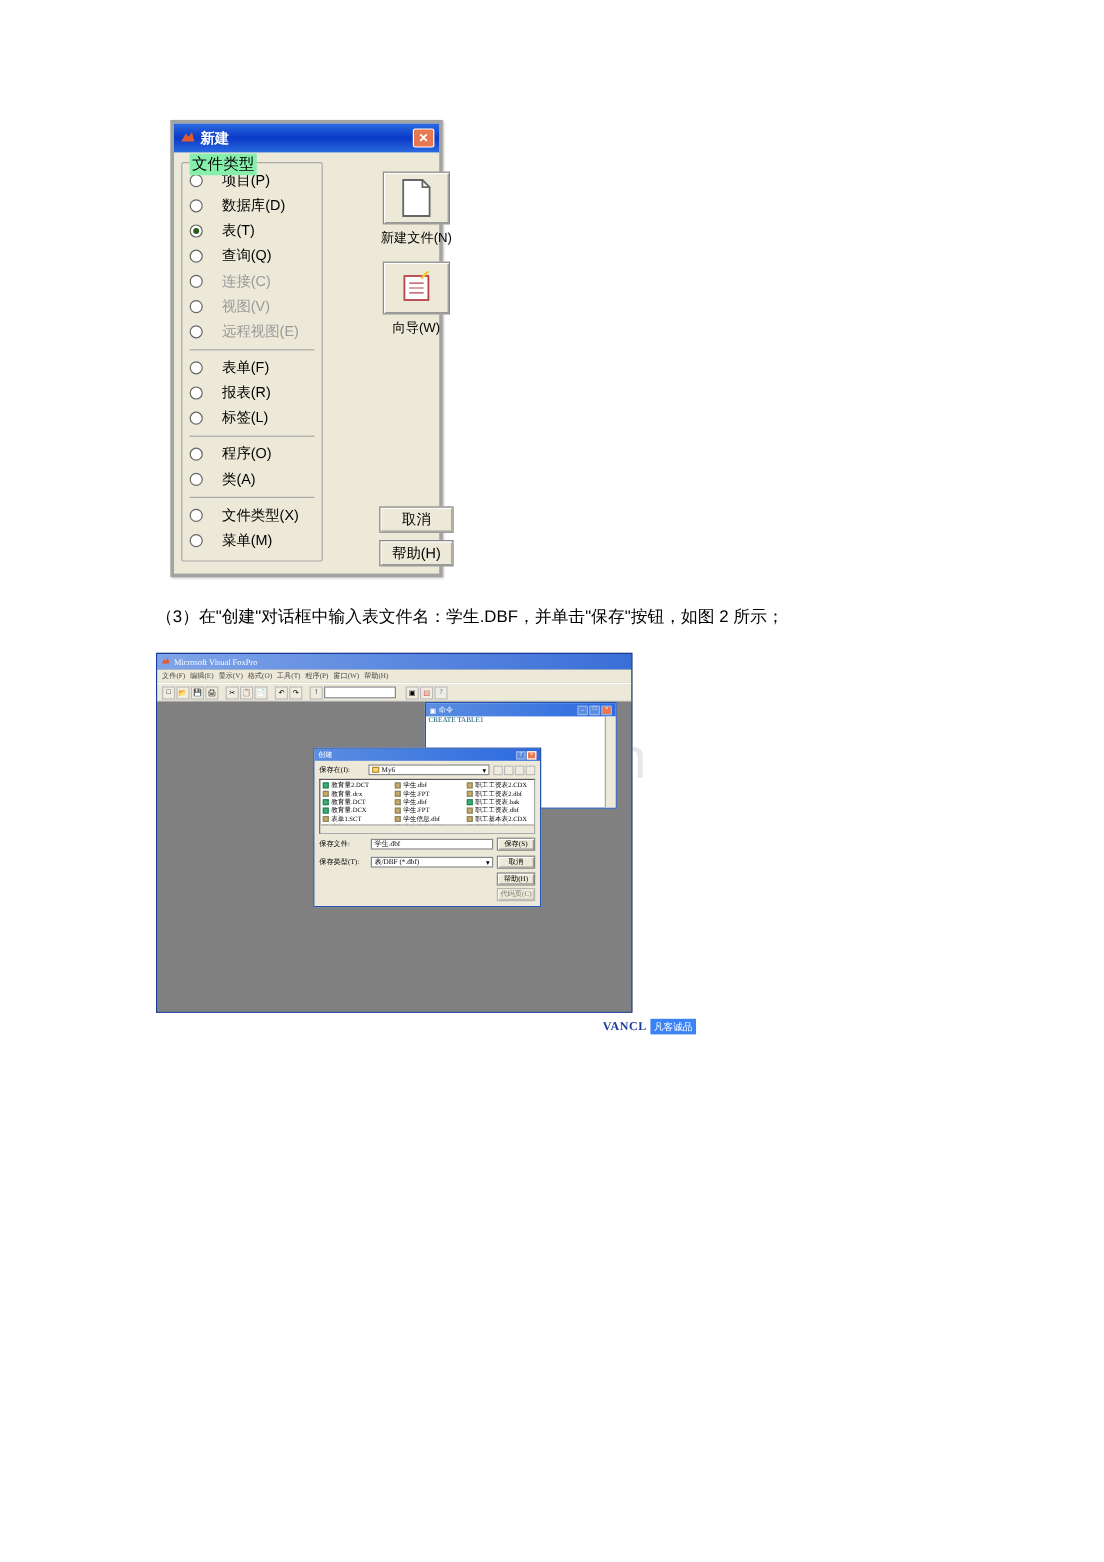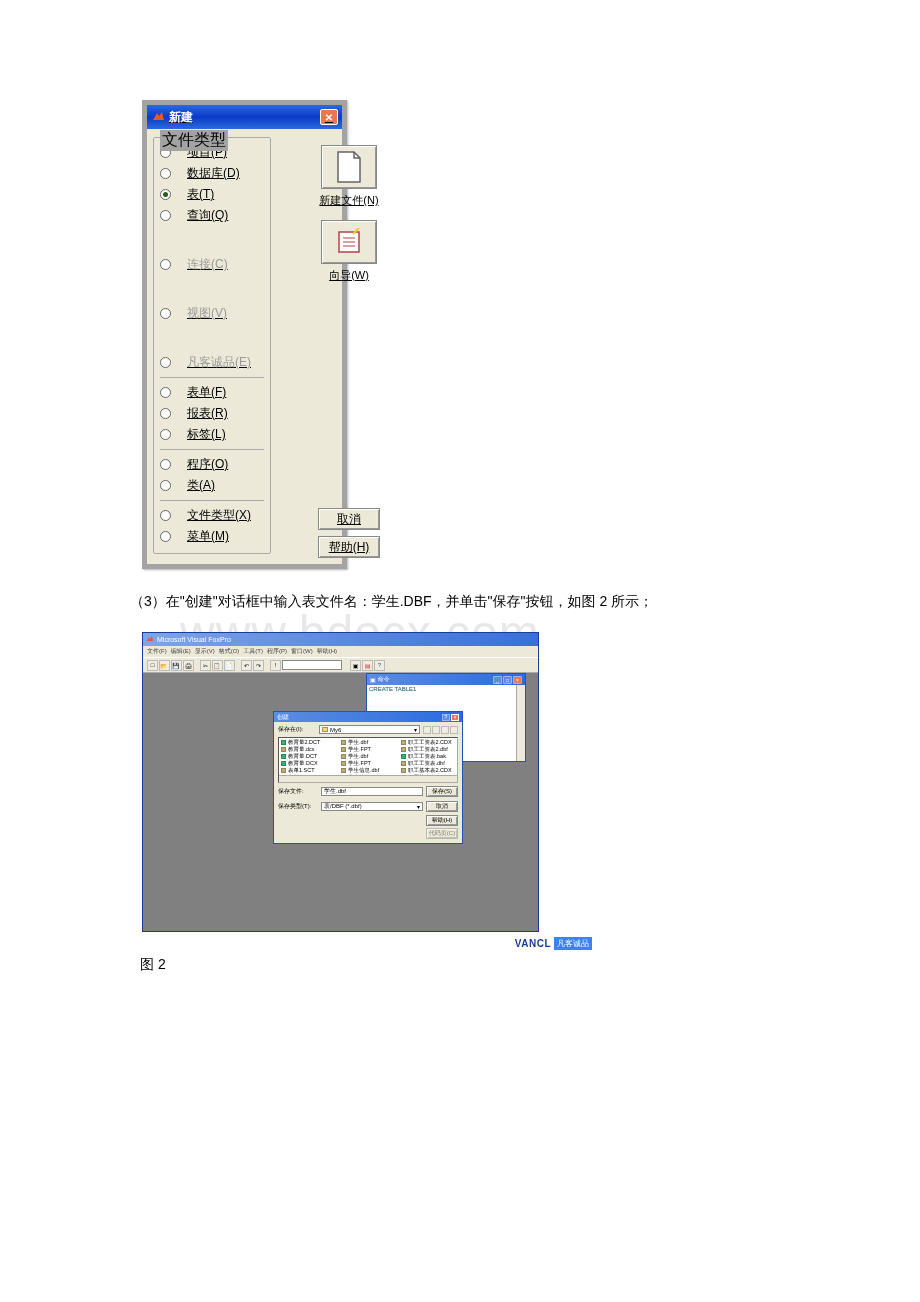--- a/index.html
+++ b/index.html
@@ -8,26 +8,25 @@
     height: 1302px;
     background: #ffffff;
     font-family: "SimSun", "Microsoft YaHei", sans-serif;
     position: relative;
     color: #000;
   }
   .page-content { padding: 100px 110px 0 130px; }
   
   
   .dialog-new {
-    width: 205px;
-    border: 5px solid #a3a3a3;
+    width: 227px;
+    border: 3px solid #a3a3a3;
     background: #ece9d8;
     box-shadow: 1px 1px 2px rgba(0,0,0,0.3);
     margin-left: 12px;
-    text-decoration: underline;
   }
   .titlebar {
     background: linear-gradient(to bottom, #2b6ae0, #0a3ac7 50%, #2b6ae0);
     height: 24px;
     display: flex;
     align-items: center;
     padding: 0 4px;
     color: #fff;
     font-size: 12px;
     font-weight: bold;
@@ -58,32 +57,32 @@
     border-radius: 2px;
     padding: 4px 6px 6px 6px;
     margin: 4px 0;
     font-size: 12px;
     position: relative;
     width: 118px;
   }
   .fieldset-label {
     position: absolute;
     top: -8px; left: 6px;
-    background: #a3a3a3;
+    background: #86efac;
     padding: 0 2px;
-    font-size: 16px;
+    font-size: 13px;
   }
   .radio-row {
     display: flex;
     align-items: center;
     gap: 16px;
     padding: 2px 0;
     font-size: 12px;
   }
-  .radio-row.disabled { color: #9a9a9a; margin-top: 28px; }
+  .radio-row.disabled { color: #9a9a9a; }
   .radio {
     width: 11px; height: 11px;
     border: 1px solid #666;
     border-radius: 50%;
     display: inline-flex; align-items: center; justify-content: center;
     background: #fff;
   }
   .radio.checked::after {
     content: "";
     width: 5px; height: 5px; border-radius: 50%;
@@ -119,23 +118,23 @@
     cursor: pointer;
   }
   .doc-text {
     font-size: 14px;
     line-height: 1.8;
     margin: 20px 0 18px 10px;
   }
   
   
   .fig2-wrap {
-    margin-left: 12px;
     width: 350px;
     position: relative;
+    font-family: Liberation Serif, serif;
   }
   .vfp-window {
     width: 397px;
     border: 1px solid #1a3d9c;
     background: #808080;
     position: relative;
   }
   .vfp-title {
     background: linear-gradient(to right, #7fa4e8, #3a6fd8);
     height: 13px;
@@ -386,21 +385,21 @@
           <div class="radio-row disabled">
               <span class="radio"></span>
               <span>连接(C)</span>
             </div>
           <div class="radio-row disabled">
               <span class="radio"></span>
               <span>视图(V)</span>
             </div>
           <div class="radio-row disabled">
               <span class="radio"></span>
-              <span>凡客诚品(E)</span>
+              <span>远程视图(E)</span>
             </div>
           <div class="hr"></div>
           <div class="radio-row">
               <span class="radio"></span>
               <span>表单(F)</span>
             </div>
           <div class="radio-row">
               <span class="radio"></span>
               <span>报表(R)</span>
             </div>
@@ -632,16 +631,15 @@
           </div>
         </div>
       </div>
     </div>
     <div class="vancl">
       <span class="logo">VANCL</span>
       <span class="cn">凡客诚品</span>
     </div>
   </div>
 
-  <div class="doc-text">图 2</div>
 
 
 </div>
 
 </body></html>

